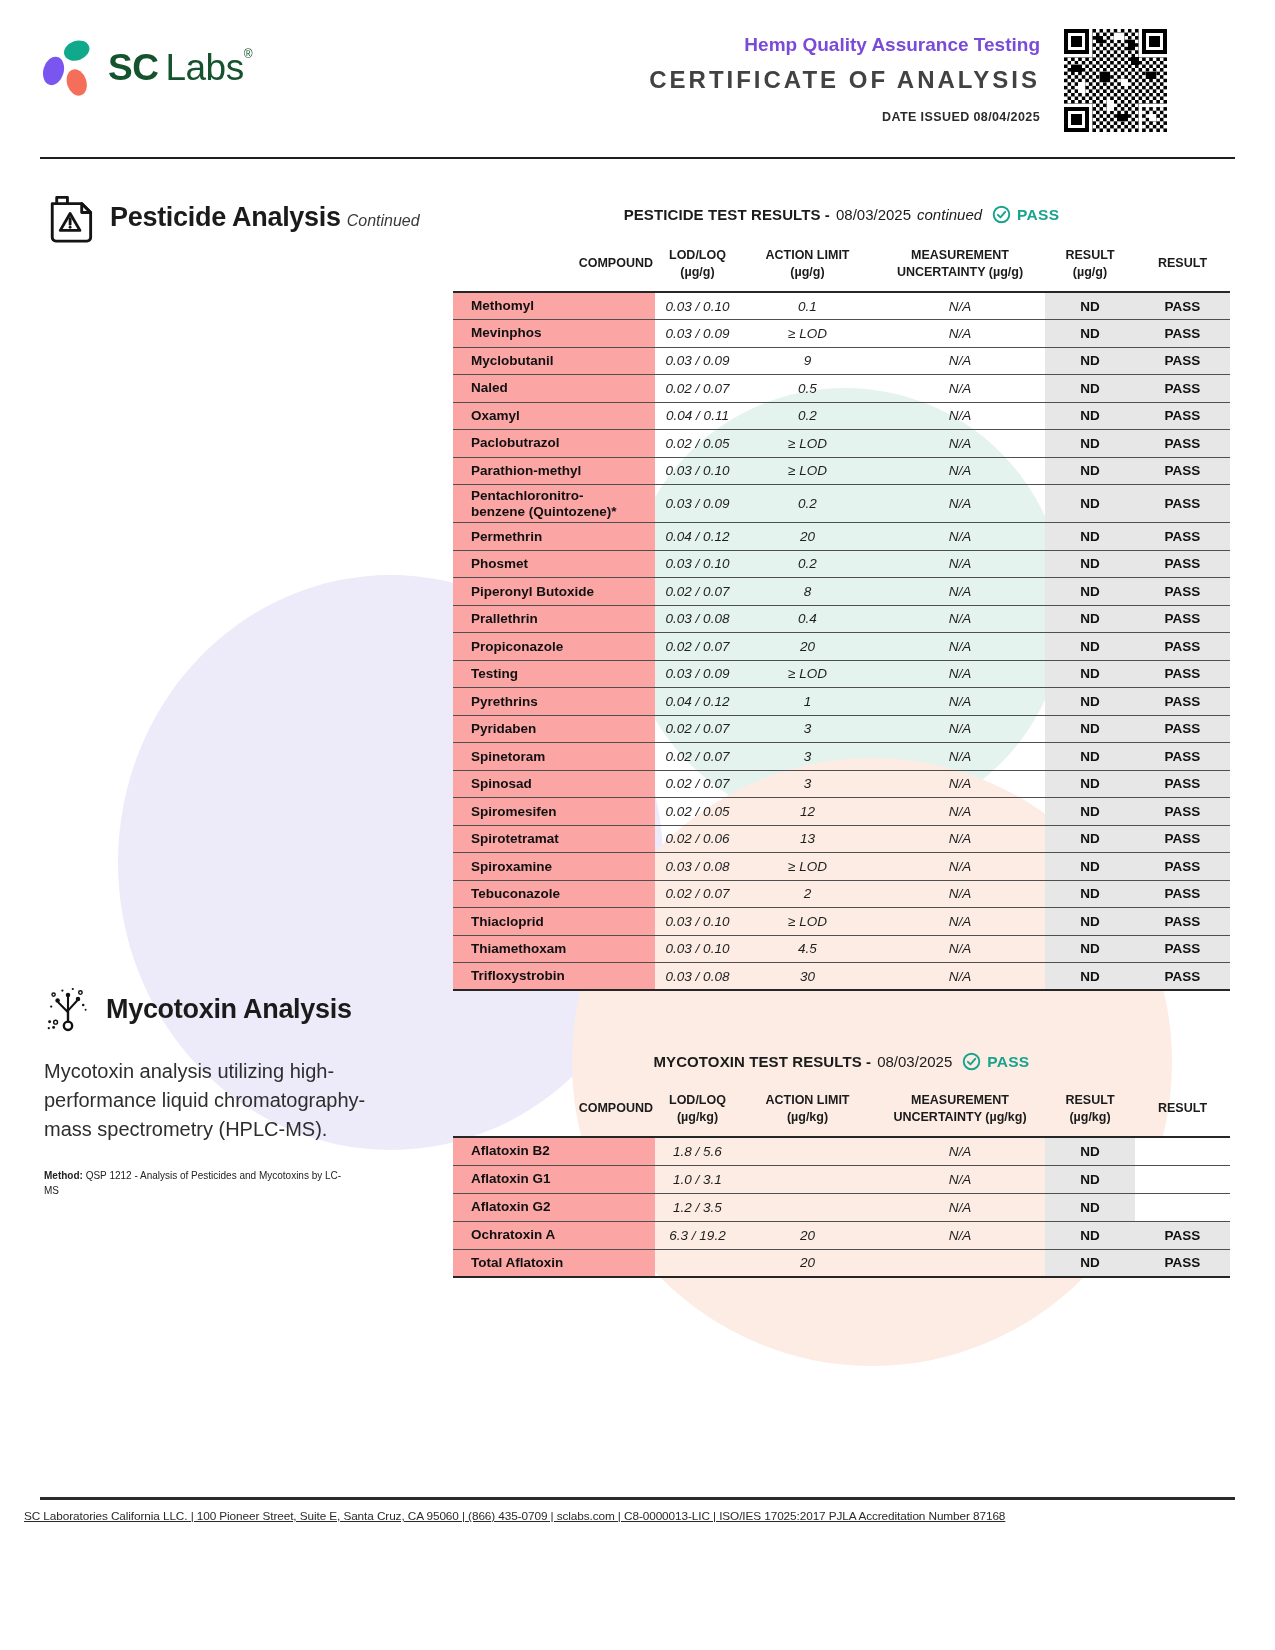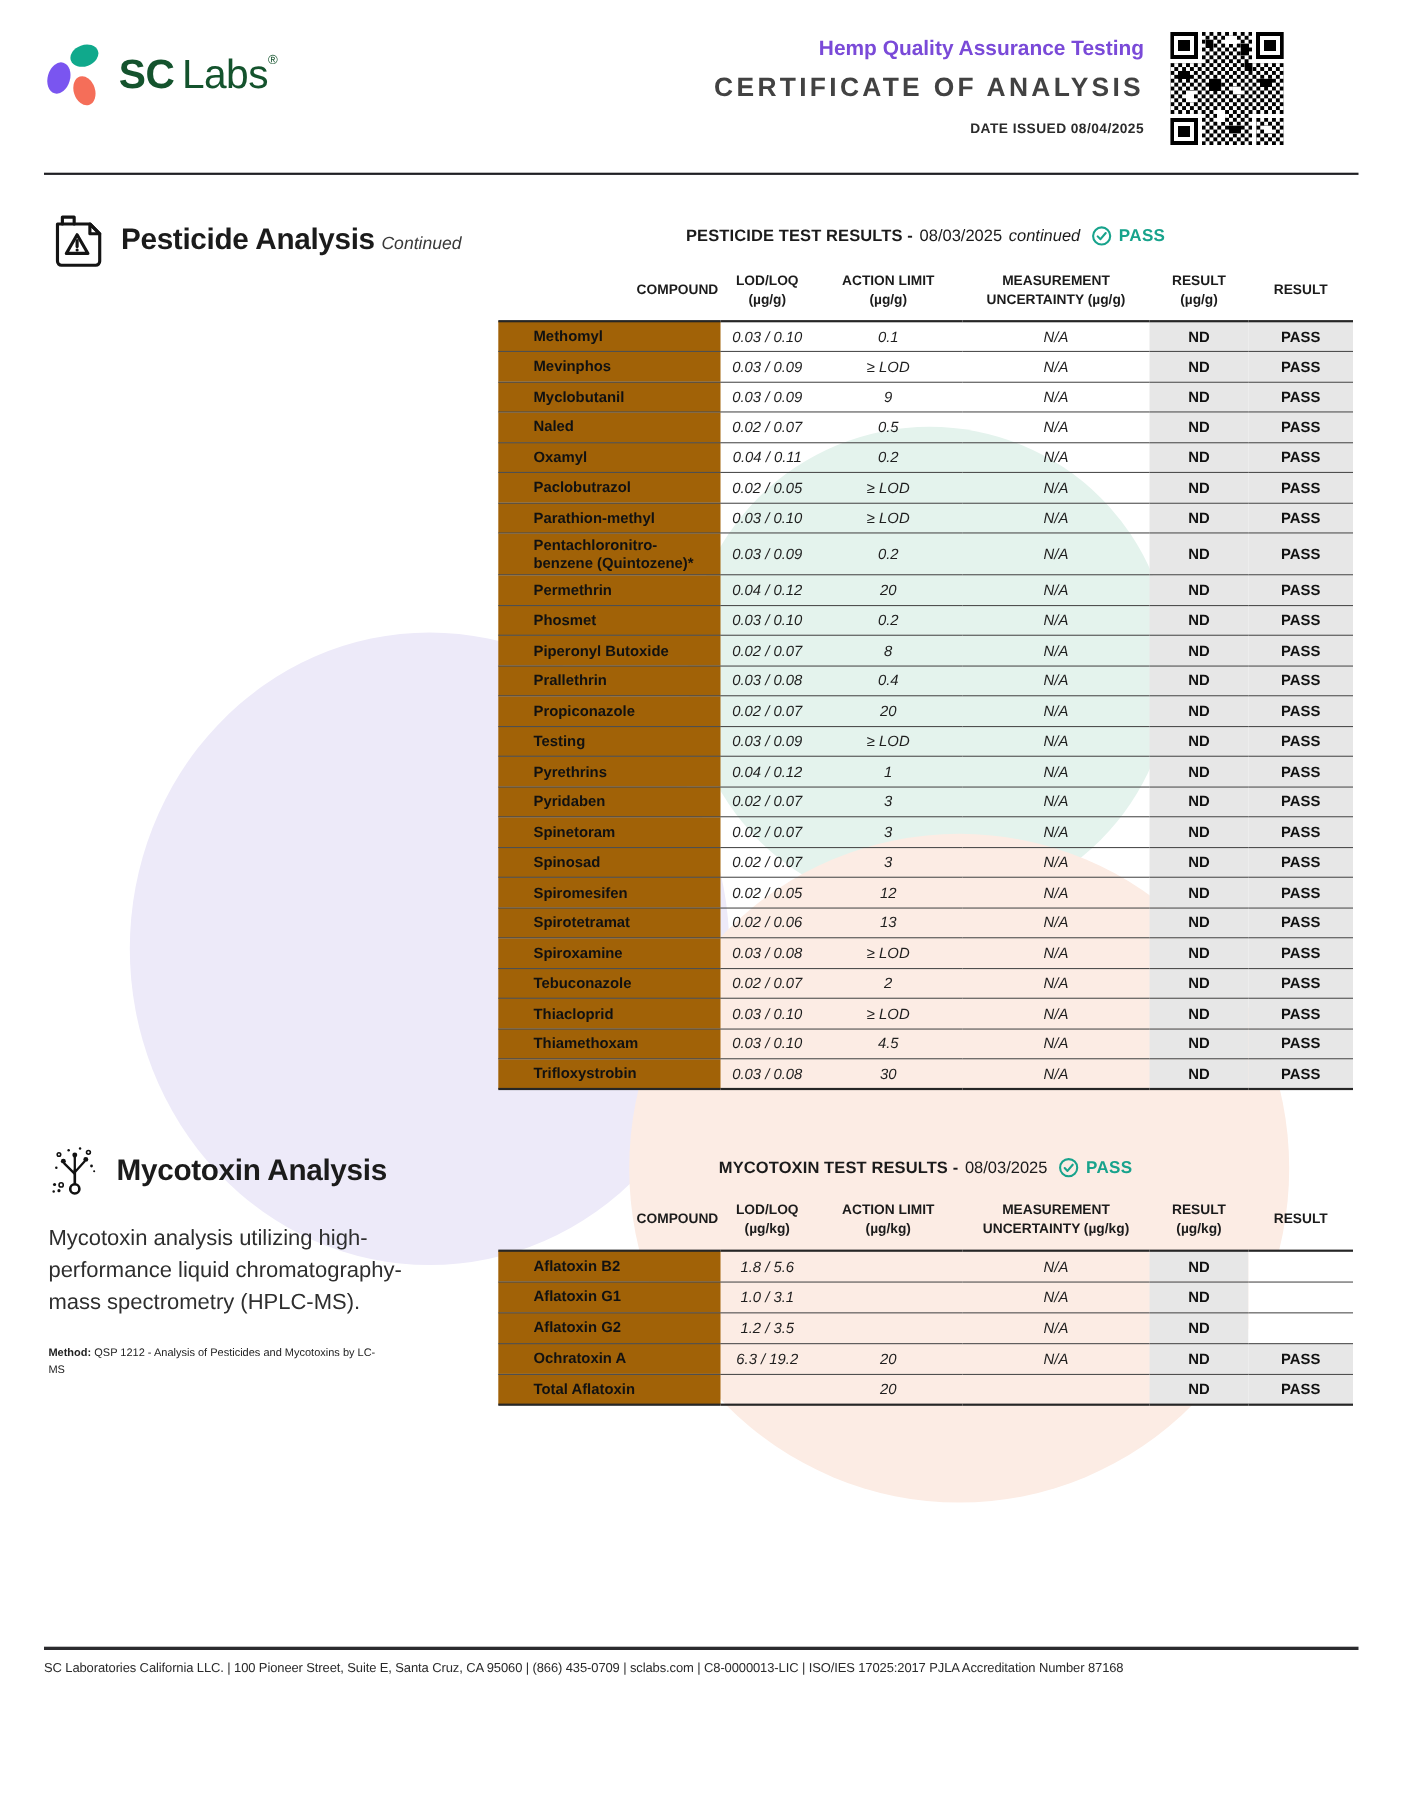--- a/index.html
+++ b/index.html
@@ -28,21 +28,21 @@
   .doctitle { font-size:24px; font-weight:600; color:#424242; letter-spacing:3px; margin-bottom:16px; }
   .dateissued { font-size:12.5px; font-weight:700; color:#2b2b2b; letter-spacing:0.4px; }
   .qr { position:absolute; right:68px; top:0; width:103px; height:105px; }
   .rule-top { left:40px; top:157px; width:1195px; height:2px; background:#1f1f23; }
 
   
   .sec-head { display:flex; align-items:center; gap:14px; }
   .sec-title { font-size:27px; font-weight:800; color:#1b1b1b; letter-spacing:-0.3px; }
   .sec-cont { font-size:16px; font-weight:500; font-style:italic; color:#3a3a3a; margin-left:6px; letter-spacing:0; }
   .pest-col { left:46px; top:190px; width:392px;text-align:right; }
-  .myco-col { left:44px; top:1038px; width:392px; }
+  .myco-col { left:44px; top:983px; width:392px; }
   .myco-desc { margin-top:22px; font-size:20px; line-height:1.45; color:#2e2e2e; width:350px; }
   .myco-method { margin-top:24px; font-size:10px; line-height:1.5; color:#222; width:300px; }
   .myco-method b { font-weight:700; }
 
   
   .results-line { display:flex; align-items:center; gap:6px; font-size:15px; color:#1b1b1b; white-space:nowrap;justify-content:center; }
   .rl-bold { font-weight:700; letter-spacing:0.1px; }
   .rl-date { font-weight:400; }
   .rl-note { font-style:italic; }
   .pass-icon { width:19px; height:19px; margin-left:4px; }
@@ -62,29 +62,29 @@
     border-bottom:2.5px solid #262626;
   }
   .doc-table th .th2 { display:block; font-weight:700; }
   .doc-table th.c0 { text-align:right; padding-left:18px; }
   .doc-table td {
     font-size:13.5px; height:27.5px; padding:3px 6px; vertical-align:middle;
     border-top:1px solid #4f4f4f; color:#111;
   }
   .doc-table tr:first-child td { border-top:none; }
   .doc-table tr:last-child td { border-bottom:2.5px solid #262626; }
-  .doc-table td.c0 { background:#a16207; font-weight:700; text-align:left; padding-left:32px; white-space:pre-line; line-height:1.15; }
+  .doc-table td.c0 { background:#fca5a5; font-weight:700; text-align:left; padding-left:18px; white-space:pre-line; line-height:1.15; }
   .doc-table td.c1, .doc-table td.c2, .doc-table td.c3 { font-style:italic; text-align:center; color:#1e1e1e; }
   .doc-table td.c4, .doc-table td.c5 { background:#e7e7e7; font-weight:700; text-align:center; }
   .doc-table.myco td.c5.empty { background:#ffffff; }
   .doc-table.myco td { height:28px; }
 
   
   .footer-rule { left:40px; top:1497px; width:1195px; height:2.5px; background:#2b2b2e; }
-  .f1 { left:40px; top:1509px; width:1195px; font-size:11.8px; color:#2a2a2a; letter-spacing:-0.1px; }
+  .f1 { left:24px; top:1509px; width:1195px; font-size:11.8px; color:#2a2a2a; letter-spacing:-0.1px;text-decoration:underline; }
   .f2 { left:40px; top:1533px; width:1195px; display:flex; justify-content:space-between; font-size:11.8px; color:#2a2a2a; letter-spacing:-0.1px; }
   .f2-right { display:flex; gap:14px; }
 </style>
 </head>
 <body>
 
 <div class="page">
 
   <div class="wm wm-teal"></div>
   <div class="wm wm-purple"></div>

